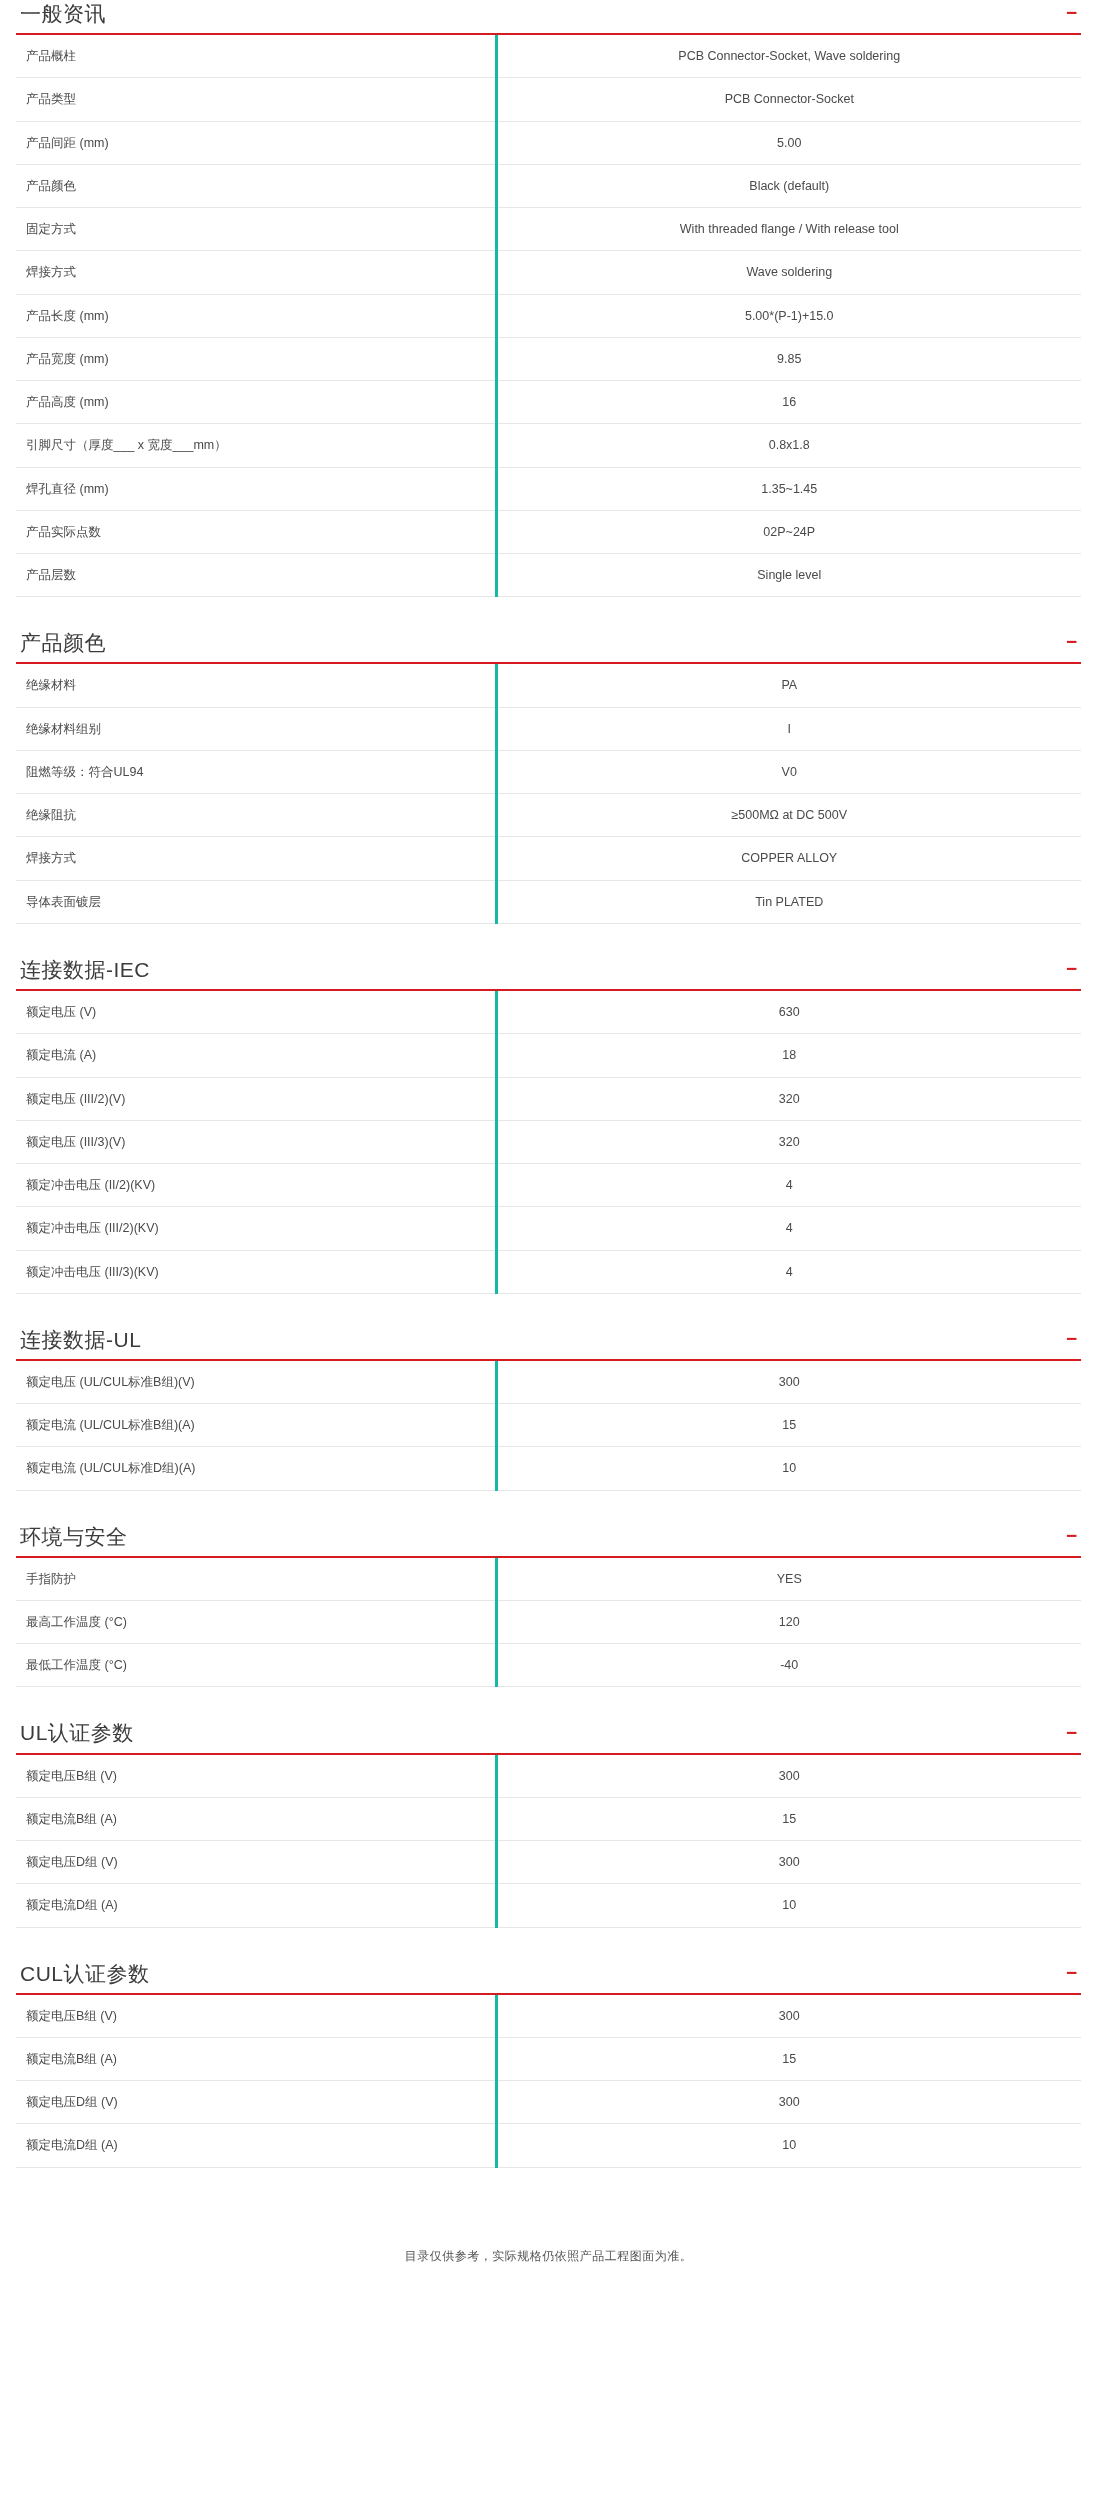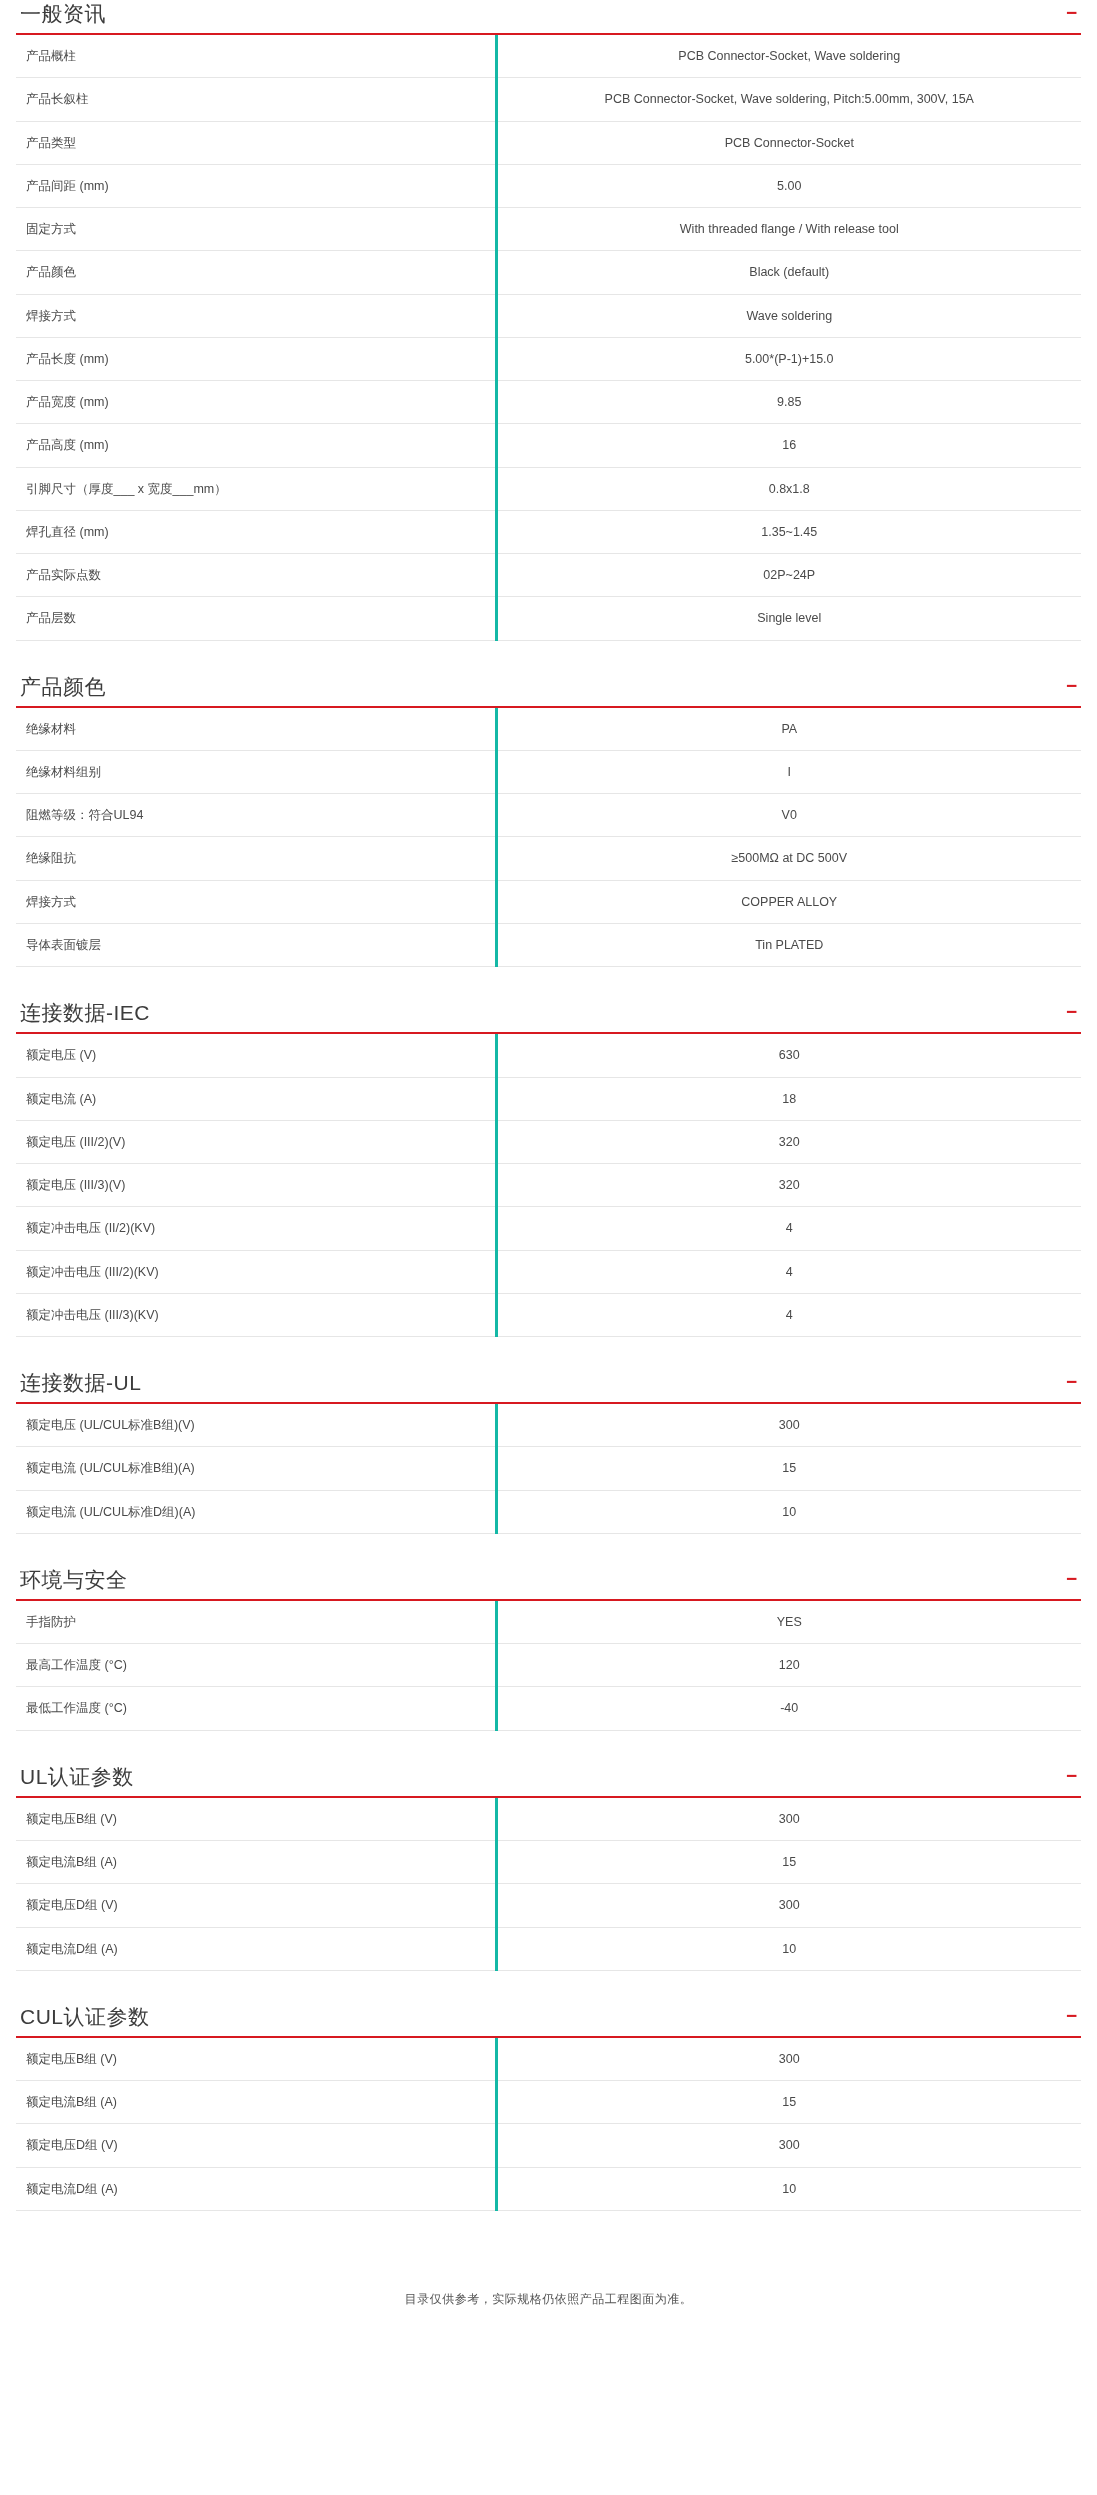--- a/index.html
+++ b/index.html
@@ -90,38 +90,34 @@
           <div class="section-title">一般资讯</div>
           <div class="collapse-toggle">−</div>
         </div>
         <table class="spec">
           <tbody>
             <tr>
               <td class="key">产品概柱</td>
               <td class="val">PCB Connector-Socket, Wave soldering</td>
             </tr>
             <tr>
-              <td class="key">产品长叙柱</td>
-              <td class="val">PCB Connector-Socket, Wave soldering, Pitch:5.00mm, 300V, 15A</td>
-            </tr>
-            <tr>
               <td class="key">产品类型</td>
               <td class="val">PCB Connector-Socket</td>
             </tr>
             <tr>
               <td class="key">产品间距 (mm)</td>
               <td class="val">5.00</td>
             </tr>
             <tr>
+              <td class="key">产品颜色</td>
+              <td class="val">Black (default)</td>
+            </tr>
+            <tr>
               <td class="key">固定方式</td>
               <td class="val">With threaded flange / With release tool</td>
-            </tr>
-            <tr>
-              <td class="key">产品颜色</td>
-              <td class="val">Black (default)</td>
             </tr>
             <tr>
               <td class="key">焊接方式</td>
               <td class="val">Wave soldering</td>
             </tr>
             <tr>
               <td class="key">产品长度 (mm)</td>
               <td class="val">5.00*(P-1)+15.0</td>
             </tr>
             <tr>

